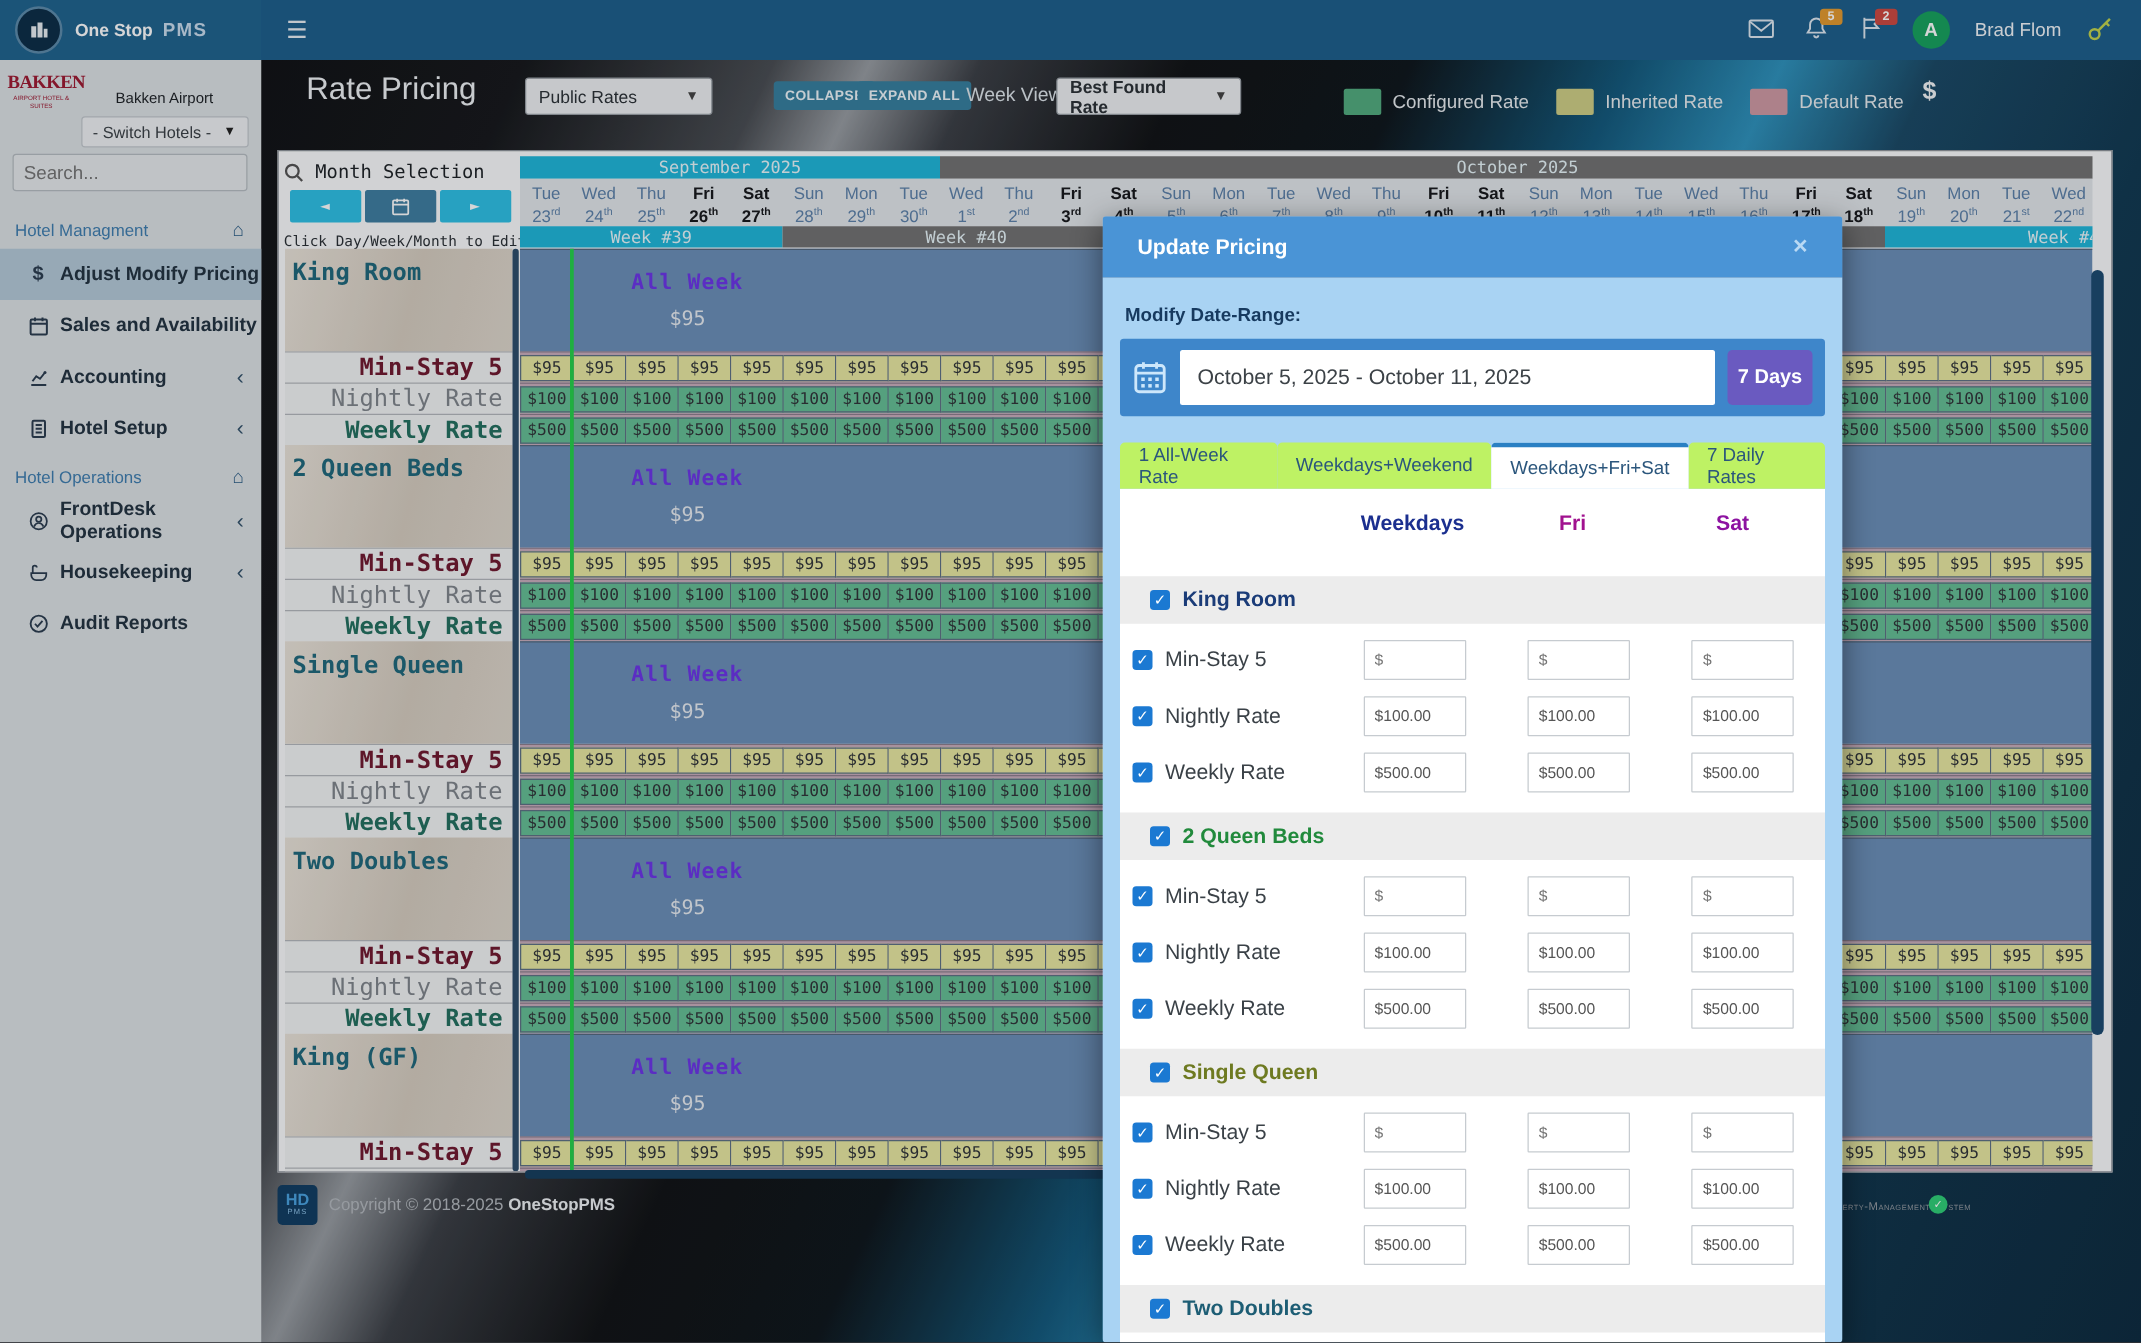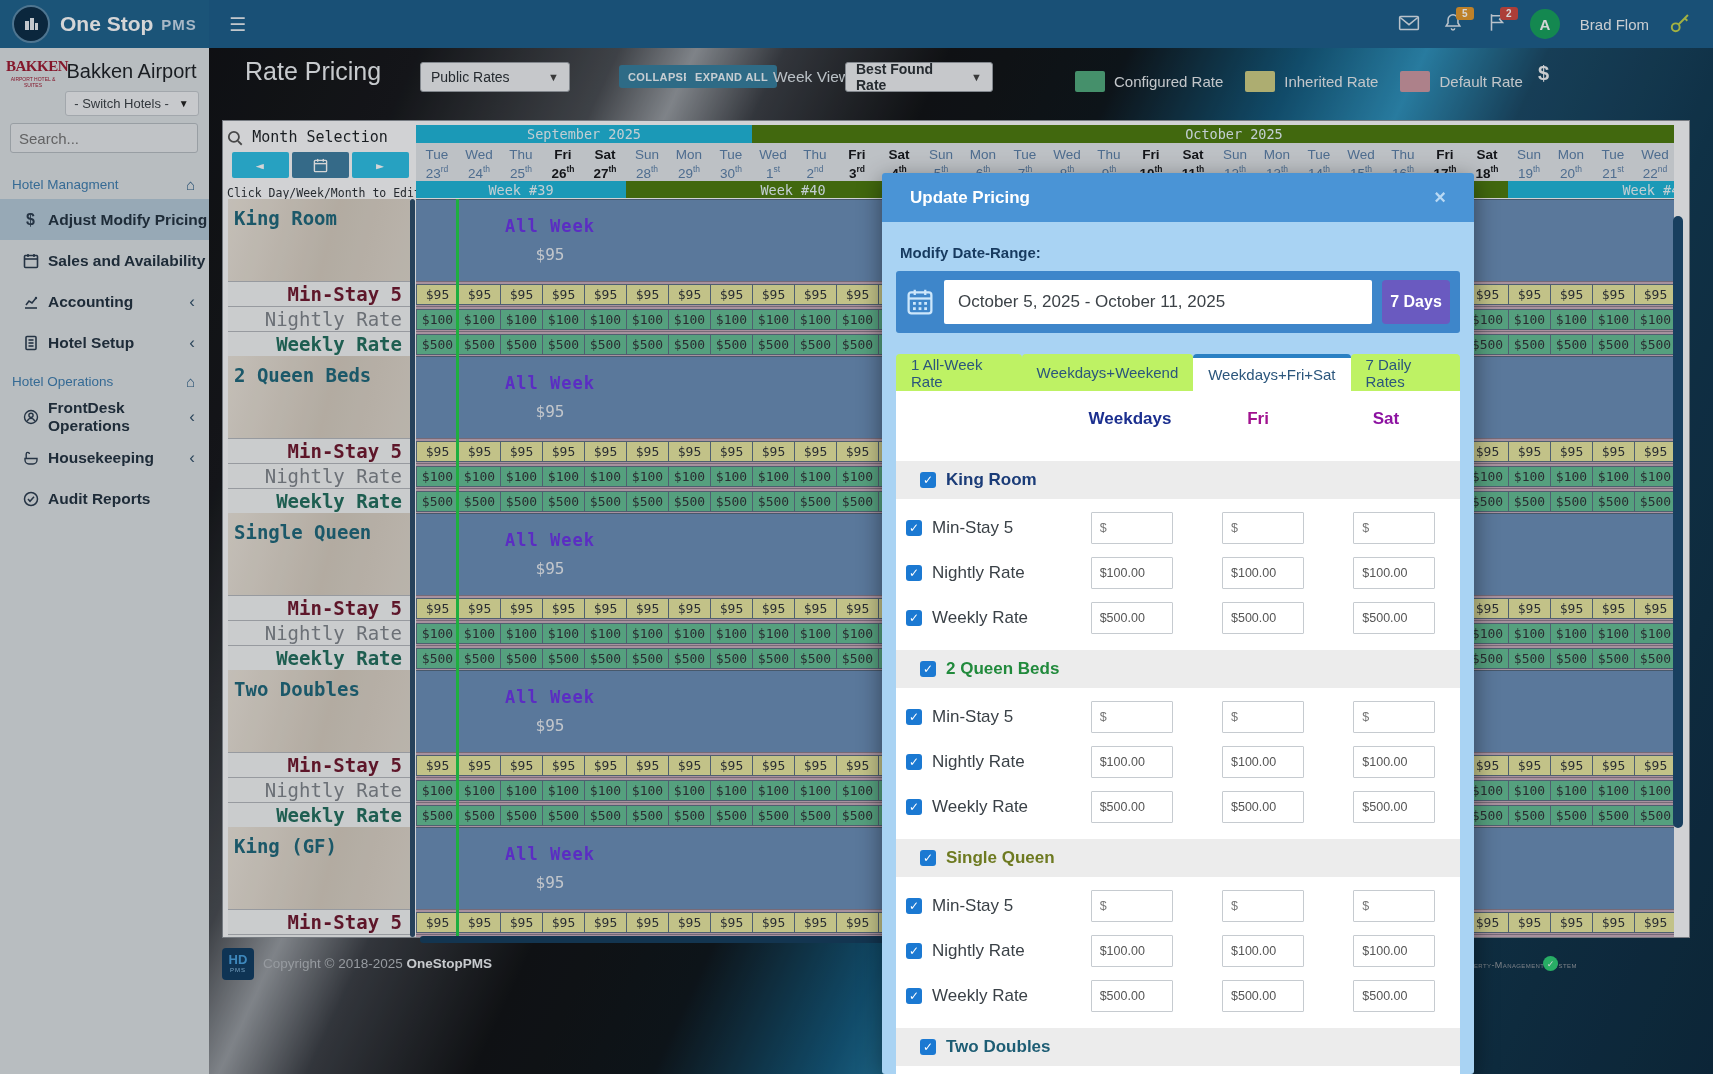--- a/index.html
+++ b/index.html
@@ -4,40 +4,40 @@
 <style>
   html,body{margin:0;padding:0;background:#0a0d10;}
   .page{position:relative;width:1713px;height:1074px;overflow:hidden;
         font-family:"Liberation Sans","DejaVu Sans",sans-serif;background:#10161c;}
   .bg{position:absolute;inset:0;
       background:linear-gradient(115deg,#0b0c0e 0%,#17191c 20%,#4a4e53 29%,#989da2 32.5%,#3c4046 36.5%,#121416 44%,#0f171c 52%,#145a7d 60%,#2f93bd 65.5%,#1b4a66 71%,#123a52 80%,#0e2c40 100%);}
   
   .topbar{position:absolute;top:0;left:0;right:0;height:48px;background:#1d5f8c;display:flex;align-items:center;z-index:10;}
   .tb-left{width:209px;height:48px;background:#20648f;display:flex;align-items:center;padding-left:12px;box-sizing:border-box;flex:0 0 auto;}
   .logo-circle{width:34px;height:34px;border-radius:50%;background:#0d2e47;border:2px solid #5d8cab;display:flex;align-items:center;justify-content:center;}
-  .brand{color:#fff;font-size:21px;font-weight:bold;margin-left:10px;}
+  .brand{color:#fff;font-size:14px;font-weight:bold;margin-left:10px;}
   .brand-suffix{color:#c9dded;font-size:15px;font-weight:bold;letter-spacing:1px;margin-left:8px;}
   .burger{color:#e8eef3;font-size:19px;margin-left:20px;}
   .tb-right{margin-left:auto;display:flex;align-items:center;gap:20px;padding-right:20px;}
   .tb-ic{position:relative;width:24px;height:24px;color:#dfe9f1;}
   .badge{position:absolute;top:-5px;right:-8px;min-width:10px;padding:1px 4px;border-radius:3px;
          font-size:10px;font-weight:bold;color:#fff;text-align:center;}
   .badge.orange{background:#e49b2f;}
   .badge.red{background:#ce4a41;}
   .avatar{width:30px;height:30px;border-radius:50%;background:#18a35e;color:#fff;font-weight:bold;font-size:15px;
           display:flex;align-items:center;justify-content:center;}
   .user-name{color:#f2f6f9;font-size:15px;}
   
   .sidebar{position:absolute;top:48px;left:0;width:209px;bottom:0;background:#dde2e5;z-index:10;}
   .sb-hotel{display:flex;padding:10px 6px 0 6px;}
   .bk-logo{width:54px;text-align:center;}
   .bk-line1{color:#9e1b32;font-weight:bold;font-size:15px;font-family:"Liberation Serif",serif;letter-spacing:-0.5px;}
   .bk-line2{color:#9e1b32;font-size:5px;margin-top:1px;}
   .sb-hotel-right{flex:1;text-align:center;}
-  .hotel-name{color:#1d2226;font-size:20px;margin-top:2px;}
+  .hotel-name{color:#1d2226;font-size:12px;margin-top:13px;}
   .switch-sel{margin:8px auto 0;width:132px;height:23px;background:#eef1f3;border:1px solid #c2c8cd;border-radius:3px;
               font-size:13px;color:#3c4247;display:flex;align-items:center;justify-content:center;gap:10px;}
   .search-box{position:absolute;left:10px;top:75px;width:188px;height:30px;background:#e6eaec;border:1px solid #b6bdc2;
               border-radius:3px;display:flex;align-items:center;box-sizing:border-box;}
   .search-box input{flex:1;border:none;background:transparent;outline:none;font-size:15px;color:#444;padding:0 8px;font-family:inherit;}
   .search-ic{width:18px;height:18px;color:#555;margin-right:8px;flex:0 0 auto;}
   .sb-nav{position:absolute;top:118px;left:0;right:0;}
   .sb-sec{display:flex;align-items:center;padding:10px 14px 6px 12px;color:#3f7fb0;font-size:13.5px;}
   .sb-sec .home-ic{margin-left:auto;color:#2a5d85;font-size:15px;font-weight:bold;}
   .sb-item{display:flex;align-items:center;height:41px;padding-left:22px;color:#243442;font-size:15.5px;font-weight:bold;cursor:pointer;}
@@ -71,21 +71,21 @@
   .ms-title{font-size:15px;color:#1d2226;margin-top:3px;}
   .ms-btns{display:flex;justify-content:center;gap:3px;margin-top:6px;}
   .ms-btn{width:57px;height:26px;border-radius:2px;display:flex;align-items:center;justify-content:center;color:#fff;font-size:13px;}
   .ms-btn.cyan{background:#2ec1e6;}
   .ms-btn.steel{background:#3f7fa2;}
   .ms-hint{font-size:11.5px;color:#2b3136;margin-top:8px;white-space:nowrap;}
   .grid{position:absolute;left:193px;top:0;width:1258px;height:818px;overflow:hidden;}
   .bar{position:absolute;height:18px;display:flex;align-items:center;justify-content:center;
        font-family:"DejaVu Sans Mono",monospace;font-size:13.5px;color:#e9f7fb;}
   .bar.cyan{background:#20b7da;}
-  .bar.steel{background:#4d7c0f;padding-left:20px;}
+  .bar.steel{background:#737373;}
   .drow{position:absolute;top:22px;left:0;height:38px;background:#e2e7eb;display:flex;}
   .day{width:42px;flex:0 0 42px;text-align:center;color:#5d82aa;font-size:13.5px;line-height:1.3;padding-top:3px;box-sizing:border-box;}
   .day.we{color:#17191c;font-weight:bold;}
   .day sup{font-size:8.5px;}
   .rooms-grid{position:absolute;top:78px;left:0;right:0;}
   .g-band{height:82px;background:#6b90b9;position:relative;border-top:1px solid #55697f;box-sizing:border-box;}
   .aw{position:absolute;left:14px;width:240px;top:16px;text-align:center;font-family:"DejaVu Sans Mono",monospace;}
   .aw-l{color:#6d35e8;font-weight:bold;font-size:17px;letter-spacing:1px;}
   .aw-p{color:#e9edf2;font-size:16px;margin-top:9px;}
   .g-row{height:25px;display:flex;background:#c9aebc;border-top:1px solid #8d7f8d;box-sizing:border-box;}

